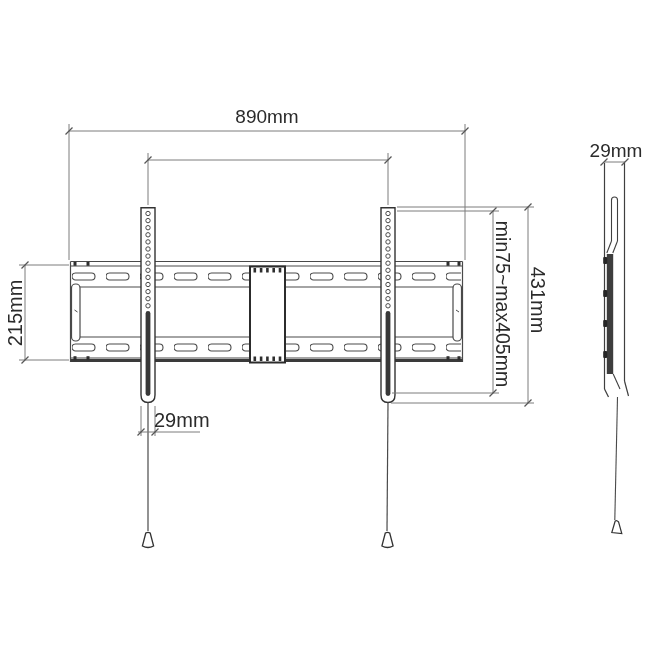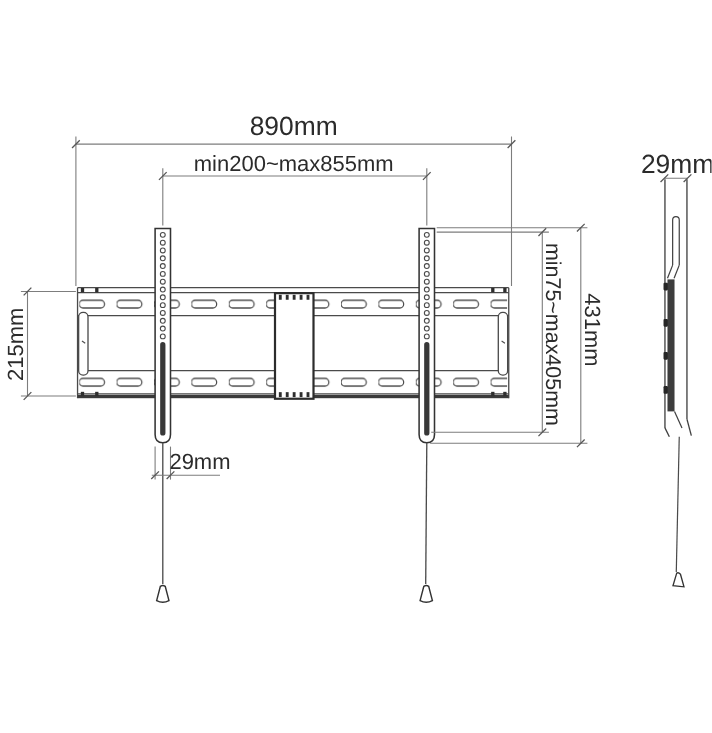--- a/index.html
+++ b/index.html
@@ -9,21 +9,21 @@
   }
   #stage svg{position:absolute;left:0;top:0;}
   .dim-label{
     position:absolute;color:#2b2b2b;white-space:nowrap;
     font-family:"Liberation Sans",sans-serif;line-height:1;
   }
   .h-center{transform:translate(-50%,-50%);}
   .rot-ccw{transform:translate(-50%,-50%) rotate(-90deg);}
   .rot-cw{transform:translate(-50%,-50%) rotate(90deg);}
   .v-center{transform:translate(0,-50%);}
-  .f21{font-size:24px;}
+  .f21{font-size:19px;}
   .f20{font-size:20px;}
   .f195{font-size:19.5px;}
 </style>
 </head>
 <body>
 
 <div id="stage">
 
   <svg width="647" height="666" viewBox="0 0 647 666">
     <defs>
@@ -194,21 +194,20 @@
       <line x1="489.5" y1="396.5" x2="496.5" y2="389.5"></line>
       <line x1="524.5" y1="210.5" x2="531.5" y2="203.5"></line>
       <line x1="524.5" y1="406.5" x2="531.5" y2="399.5"></line>
       <line x1="600.5" y1="165.5" x2="607.5" y2="158.5"></line>
       <line x1="621.5" y1="165.5" x2="628.5" y2="158.5"></line>
     </g>
   </svg>
 
   <div class="dim-label h-center f21" style="left:267px;top:116px;">890mm</div>
 
-  <div class="dim-label h-center f20" style="left:267px;top:149px;">min200~max855mm</div>
 
   <div class="dim-label rot-ccw f20" style="left:15px;top:313px;">215mm</div>
 
   <div class="dim-label v-center f20" style="left:154px;top:420px;">29mm</div>
 
   <div class="dim-label rot-cw f195" style="left:502px;top:304px;">min75~max405mm</div>
 
   <div class="dim-label rot-cw f20" style="left:538px;top:300px;">431mm</div>
 
   <div class="dim-label h-center f21" style="left:616px;top:150px;">29mm</div>

